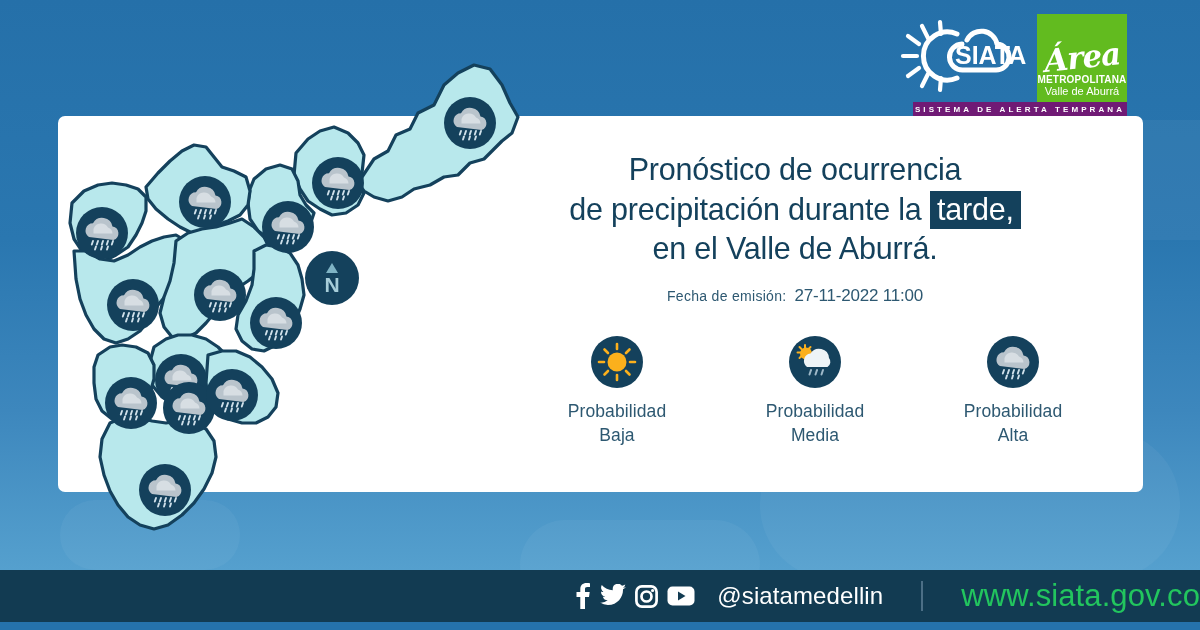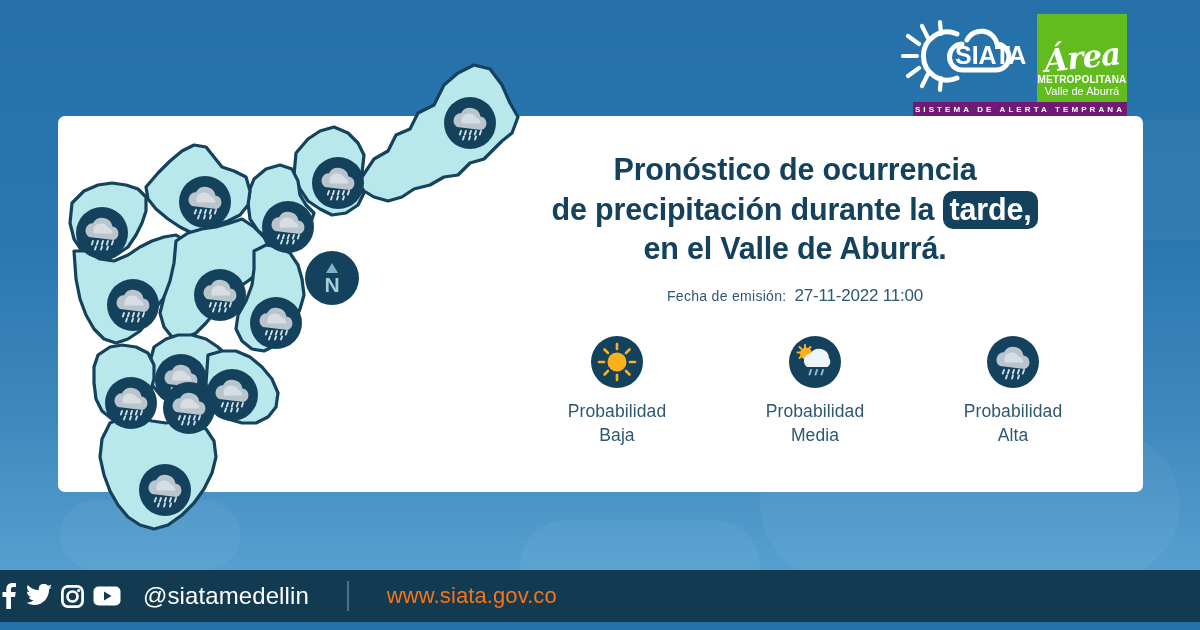--- a/index.html
+++ b/index.html
@@ -54,25 +54,25 @@
 
   
   .pin{position:absolute;width:52px;height:52px;margin-left:-26px;margin-top:-26px;}
   .pin svg{display:block;width:52px;height:52px;}
   .compass{position:absolute;width:54px;height:54px;margin-left:-27px;margin-top:-27px;}
   .compass svg{display:block;width:54px;height:54px;}
 
   
   .panel{position:absolute;left:470px;top:150px;width:650px;}
   .title{
-    text-align:center;color:#14415c;font-weight:bold;
+    text-align:center;color:#14415c;font-weight:normal;
     font-size:30.5px;line-height:1.3;letter-spacing:-.2px;
   }
   .title .row{white-space:nowrap;}
-  .hl{background:#14415c;color:#ffffff;padding:1px 7px 3px 7px;border-radius:10px;}
+  .hl{background:#14415c;color:#ffffff;padding:1px 7px 3px 7px;border-radius:0;}
   .date-row{
     margin-top:17px;text-align:center;color:#2d5871;
     display:flex;align-items:baseline;justify-content:center;gap:8px;
   }
   .date-label{font-size:14px;letter-spacing:.3px;}
   .date-value{font-size:17px;font-family:"Liberation Sans", sans-serif;letter-spacing:-.2px;}
 
   
   .legend{
     margin-top:30px;display:flex;justify-content:center;
@@ -81,28 +81,28 @@
   .legend-item{display:flex;flex-direction:column;align-items:center;width:150px;}
   .legend-icon{width:52px;height:52px;margin-bottom:12px;}
   .legend-icon svg{display:block;width:52px;height:52px;}
   .legend-label{
     color:#2d5871;font-size:17.5px;line-height:1.35;text-align:center;letter-spacing:.1px;
   }
 
   
   .footer{
     position:absolute;left:0;top:570px;width:1200px;height:52px;background:#123b52;
-    display:flex;align-items:center;justify-content:flex-start;gap:0;
+    display:flex;align-items:center;justify-content:flex-end;gap:0;
   }
   .footer-inner{display:flex;align-items:center;gap:22px;}
   .social{display:flex;align-items:center;gap:9px;}
   .social svg{display:block;}
   .handle{color:#ffffff;font-size:24px;letter-spacing:.1px;}
   .divider{width:2px;height:30px;background:#4c6f86;margin:0 16px;}
-  .site{color:#f97316;font-size:22px;letter-spacing:.1px;}
+  .site{color:#22c55e;font-size:31px;letter-spacing:.1px;}
 </style>
 </head>
 <body>
 
 <div class="stage">
 
   <div class="sky">
     <div class="sky-cloud sc1"></div>
     <div class="sky-cloud sc2"></div>
     <div class="sky-cloud sc3"></div>

